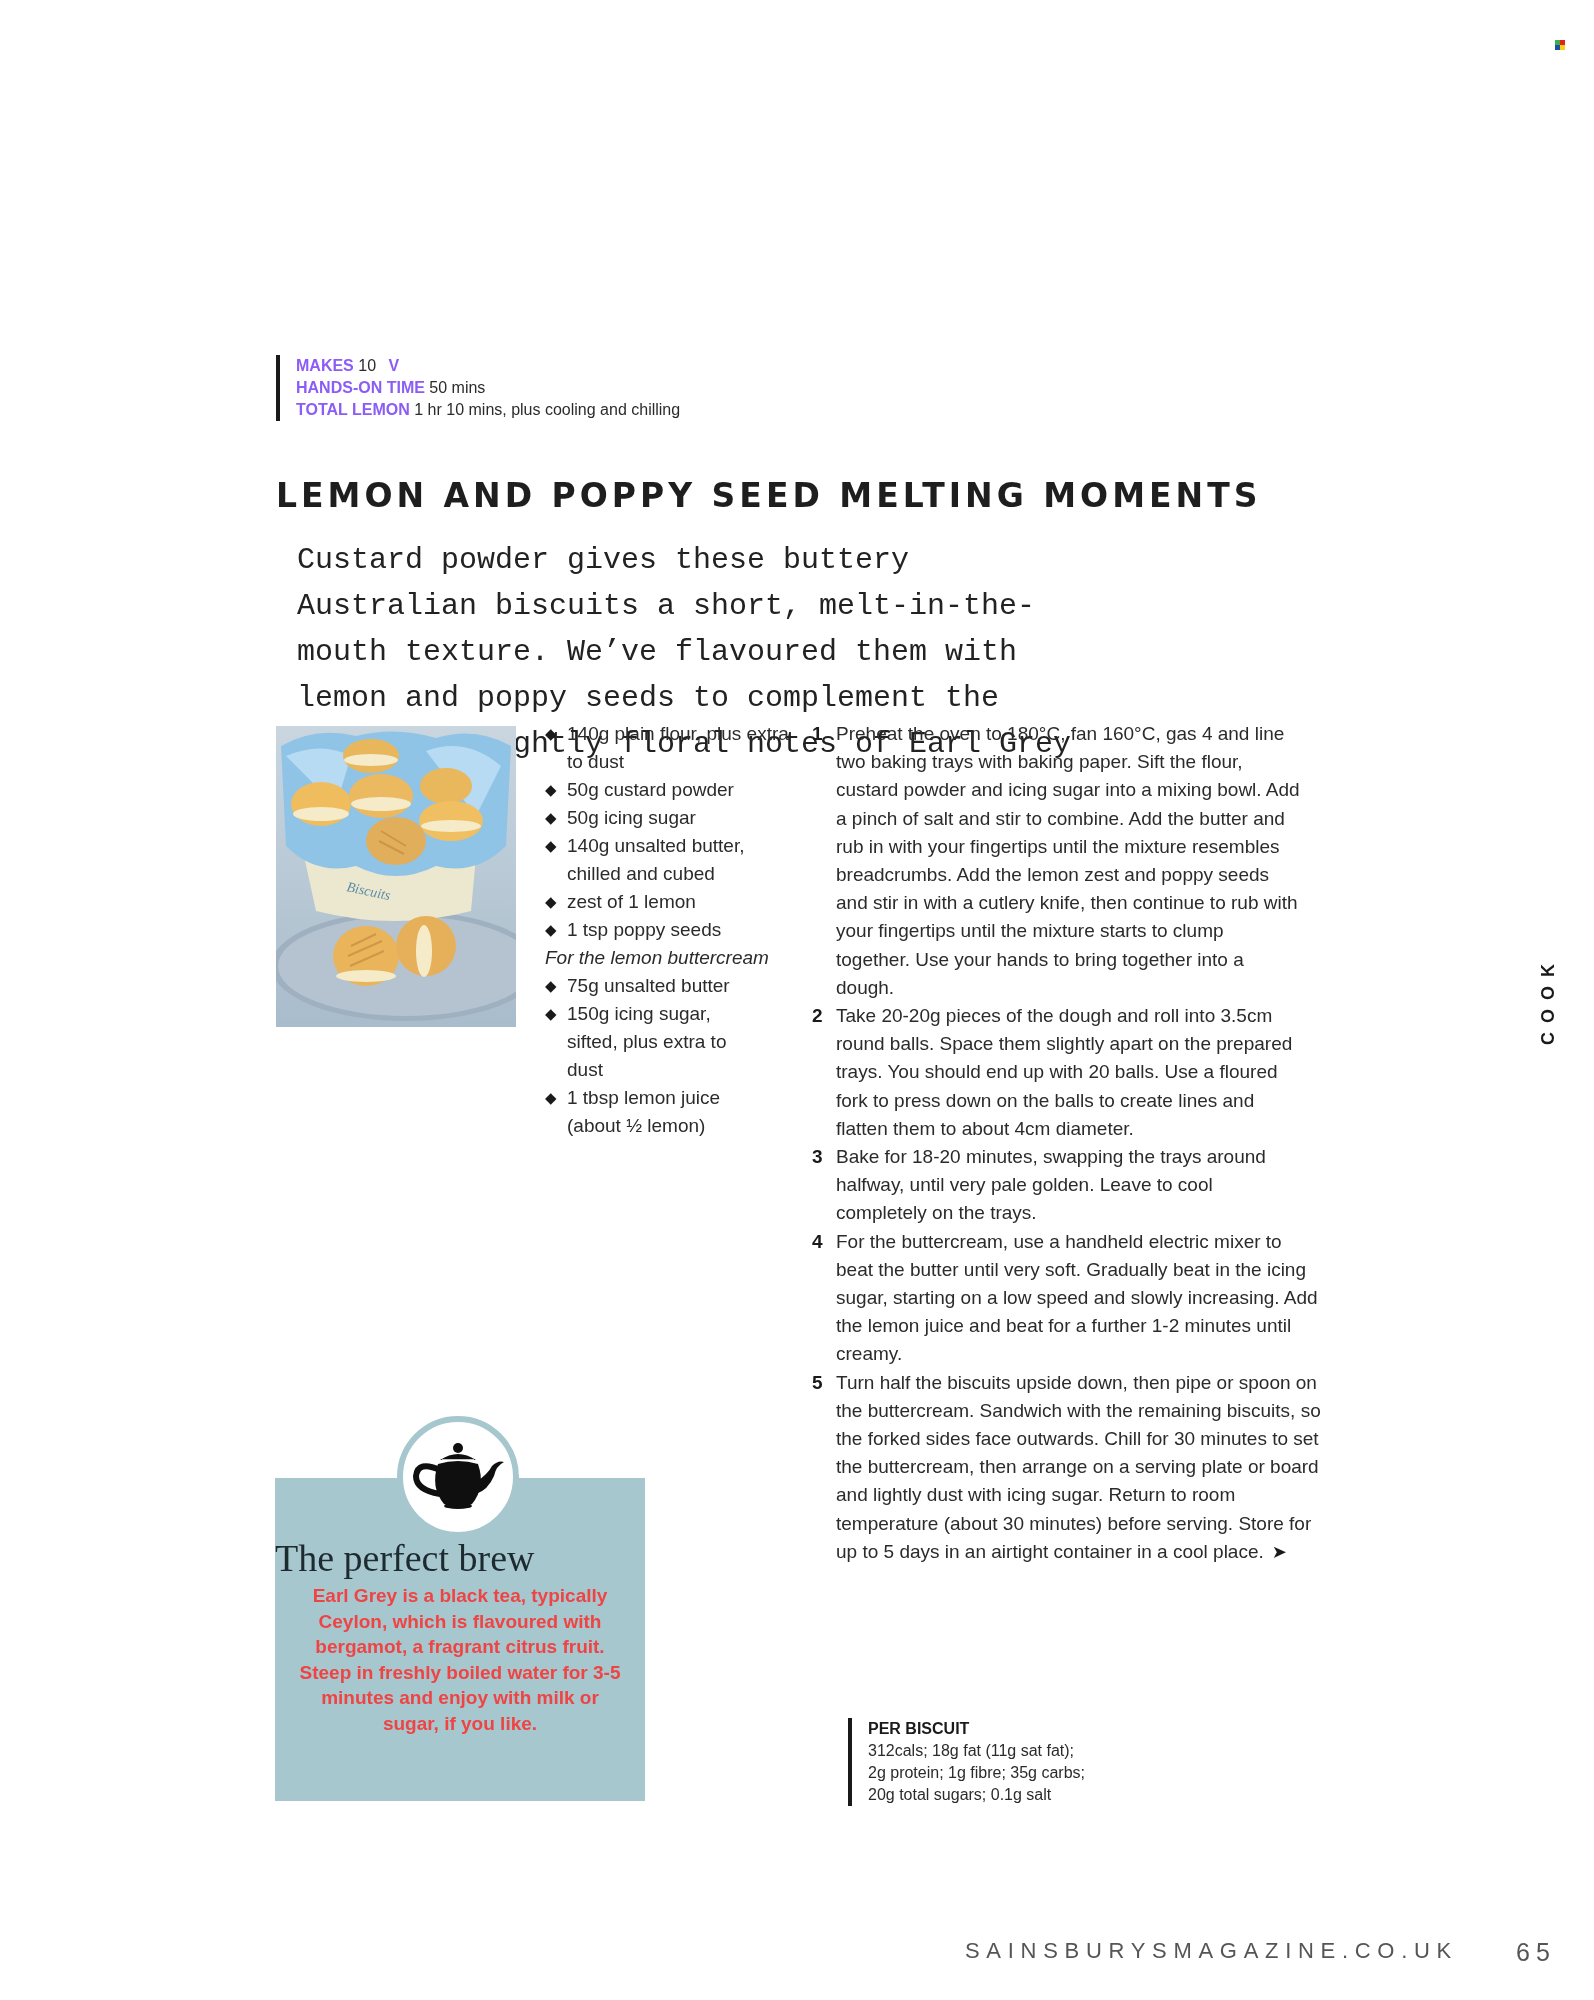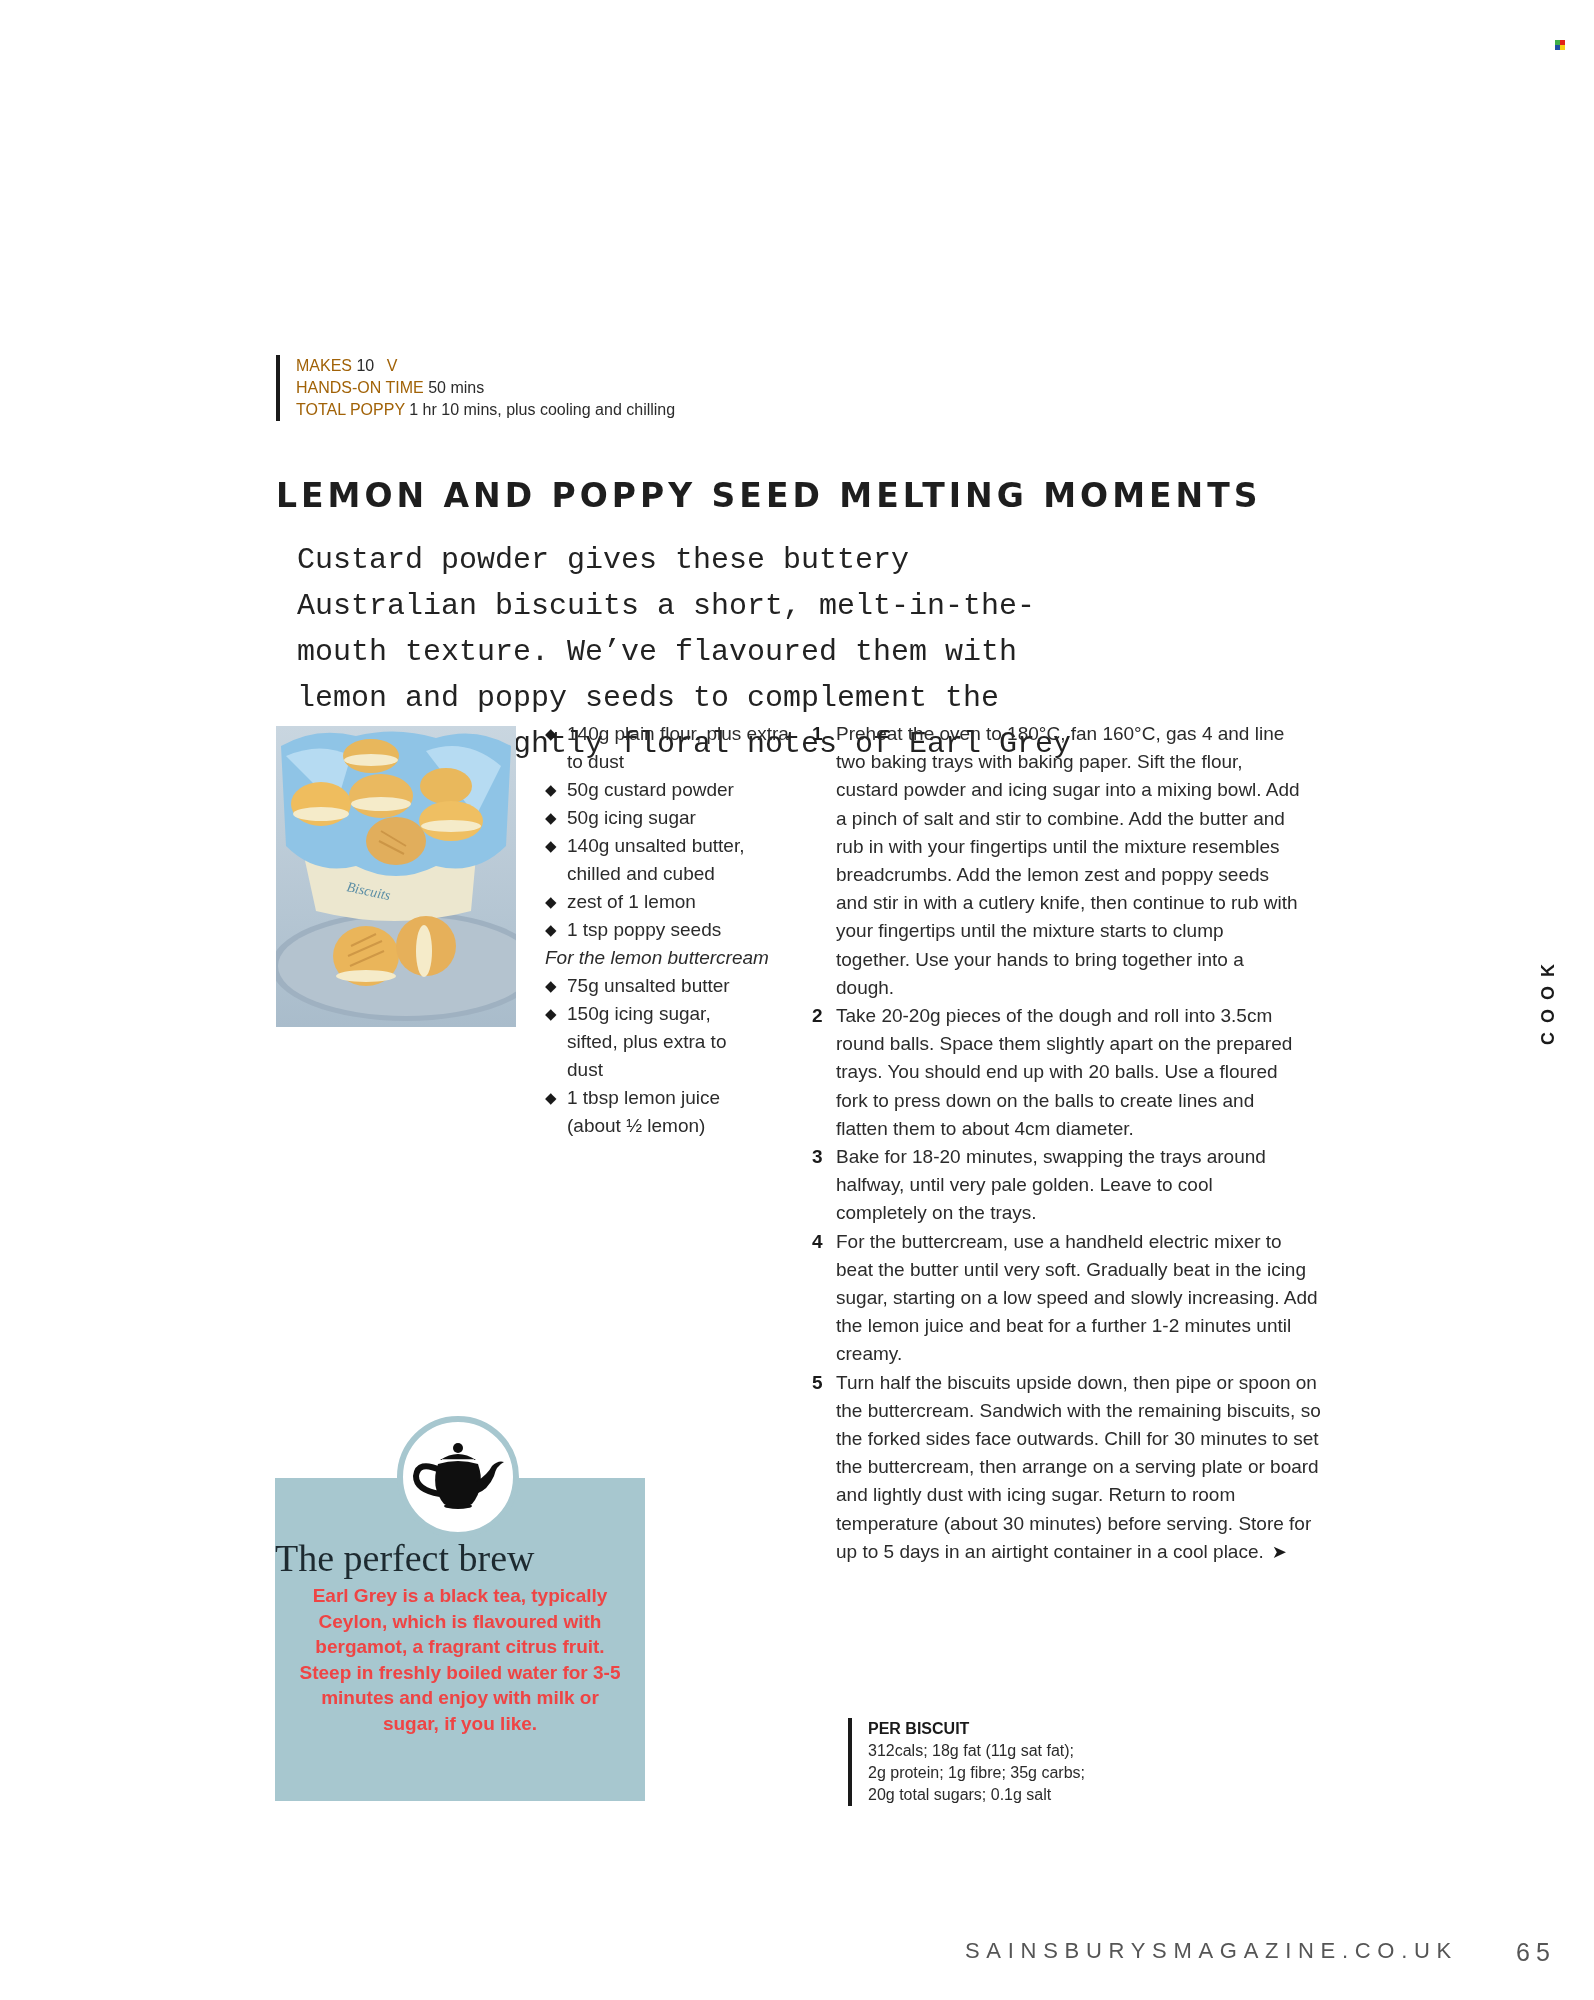--- a/index.html
+++ b/index.html
@@ -3,21 +3,21 @@
 <meta charset="utf-8">
 <style>
   * { box-sizing: border-box; margin: 0; padding: 0; }
   html, body { width: 1594px; height: 2000px; background: #ffffff; }
   body { position: relative; overflow: hidden; font-family: "Liberation Sans", sans-serif; color: #2b2b2b; }
 
   .logo-mark { position: absolute; left: 1555px; top: 40px; width: 10px; height: 10px; display: grid; grid-template-columns: 5px 5px; grid-template-rows: 5px 5px; }
   .logo-mark span { display: block; }
 
   .meta { position: absolute; left: 276px; top: 355px; padding-left: 16px; border-left: 4px solid #1a1a1a; font-size: 16px; line-height: 22px; color: #2b2b2b; }
-  .meta .k { font-weight: 400; color: #a16207; }
+  .meta .k { font-weight: 700; color: #8b5cf6; }
   .meta .v { font-weight: 400; }
 
   .title { position: absolute; left: 276px; top: 476px; font-family: "DejaVu Sans", sans-serif; font-weight: 700; font-size: 33px; letter-spacing: 4px; color: #1e1e1e; white-space: nowrap; }
 
   .intro { position: absolute; left: 263px; top: 537px; width: 780px; font-family: Liberation Mono, monospace; font-size: 30px; line-height: 46px; color: #222; margin-left: 34px; }
 
   .photo { position: absolute; left: 276px; top: 726px; width: 240px; height: 301px; overflow: hidden; background: #b7cad8; }
 
   .ingredients { position: absolute; left: 545px; top: 720px; width: 250px; font-size: 19px; line-height: 28px; color: #2b2b2b; }
   .ingredients .item { position: relative; padding-left: 22px; }
@@ -57,21 +57,21 @@
   <div>
     <span class="k">MAKES</span>
     <span class="v">10</span>
     <span class="k" style="margin-left:8px">V</span>
   </div>
   <div>
     <span class="k">HANDS-ON TIME</span>
     <span class="v">50 mins</span>
   </div>
   <div>
-    <span class="k">TOTAL POPPY</span>
+    <span class="k">TOTAL LEMON</span>
     <span class="v">1 hr 10 mins, plus cooling and chilling</span>
   </div>
 </div>
 
 <h1 class="title">LEMON AND POPPY SEED MELTING MOMENTS</h1>
 <p class="intro">Custard powder gives these buttery Australian biscuits a short, melt-in-the-mouth texture. We’ve flavoured them with lemon and poppy seeds to complement the citrusy, slightly floral notes of Earl Grey tea.</p>
 
 <div class="photo">
   <svg width="240" height="301" viewBox="0 0 240 301">
     <defs>

